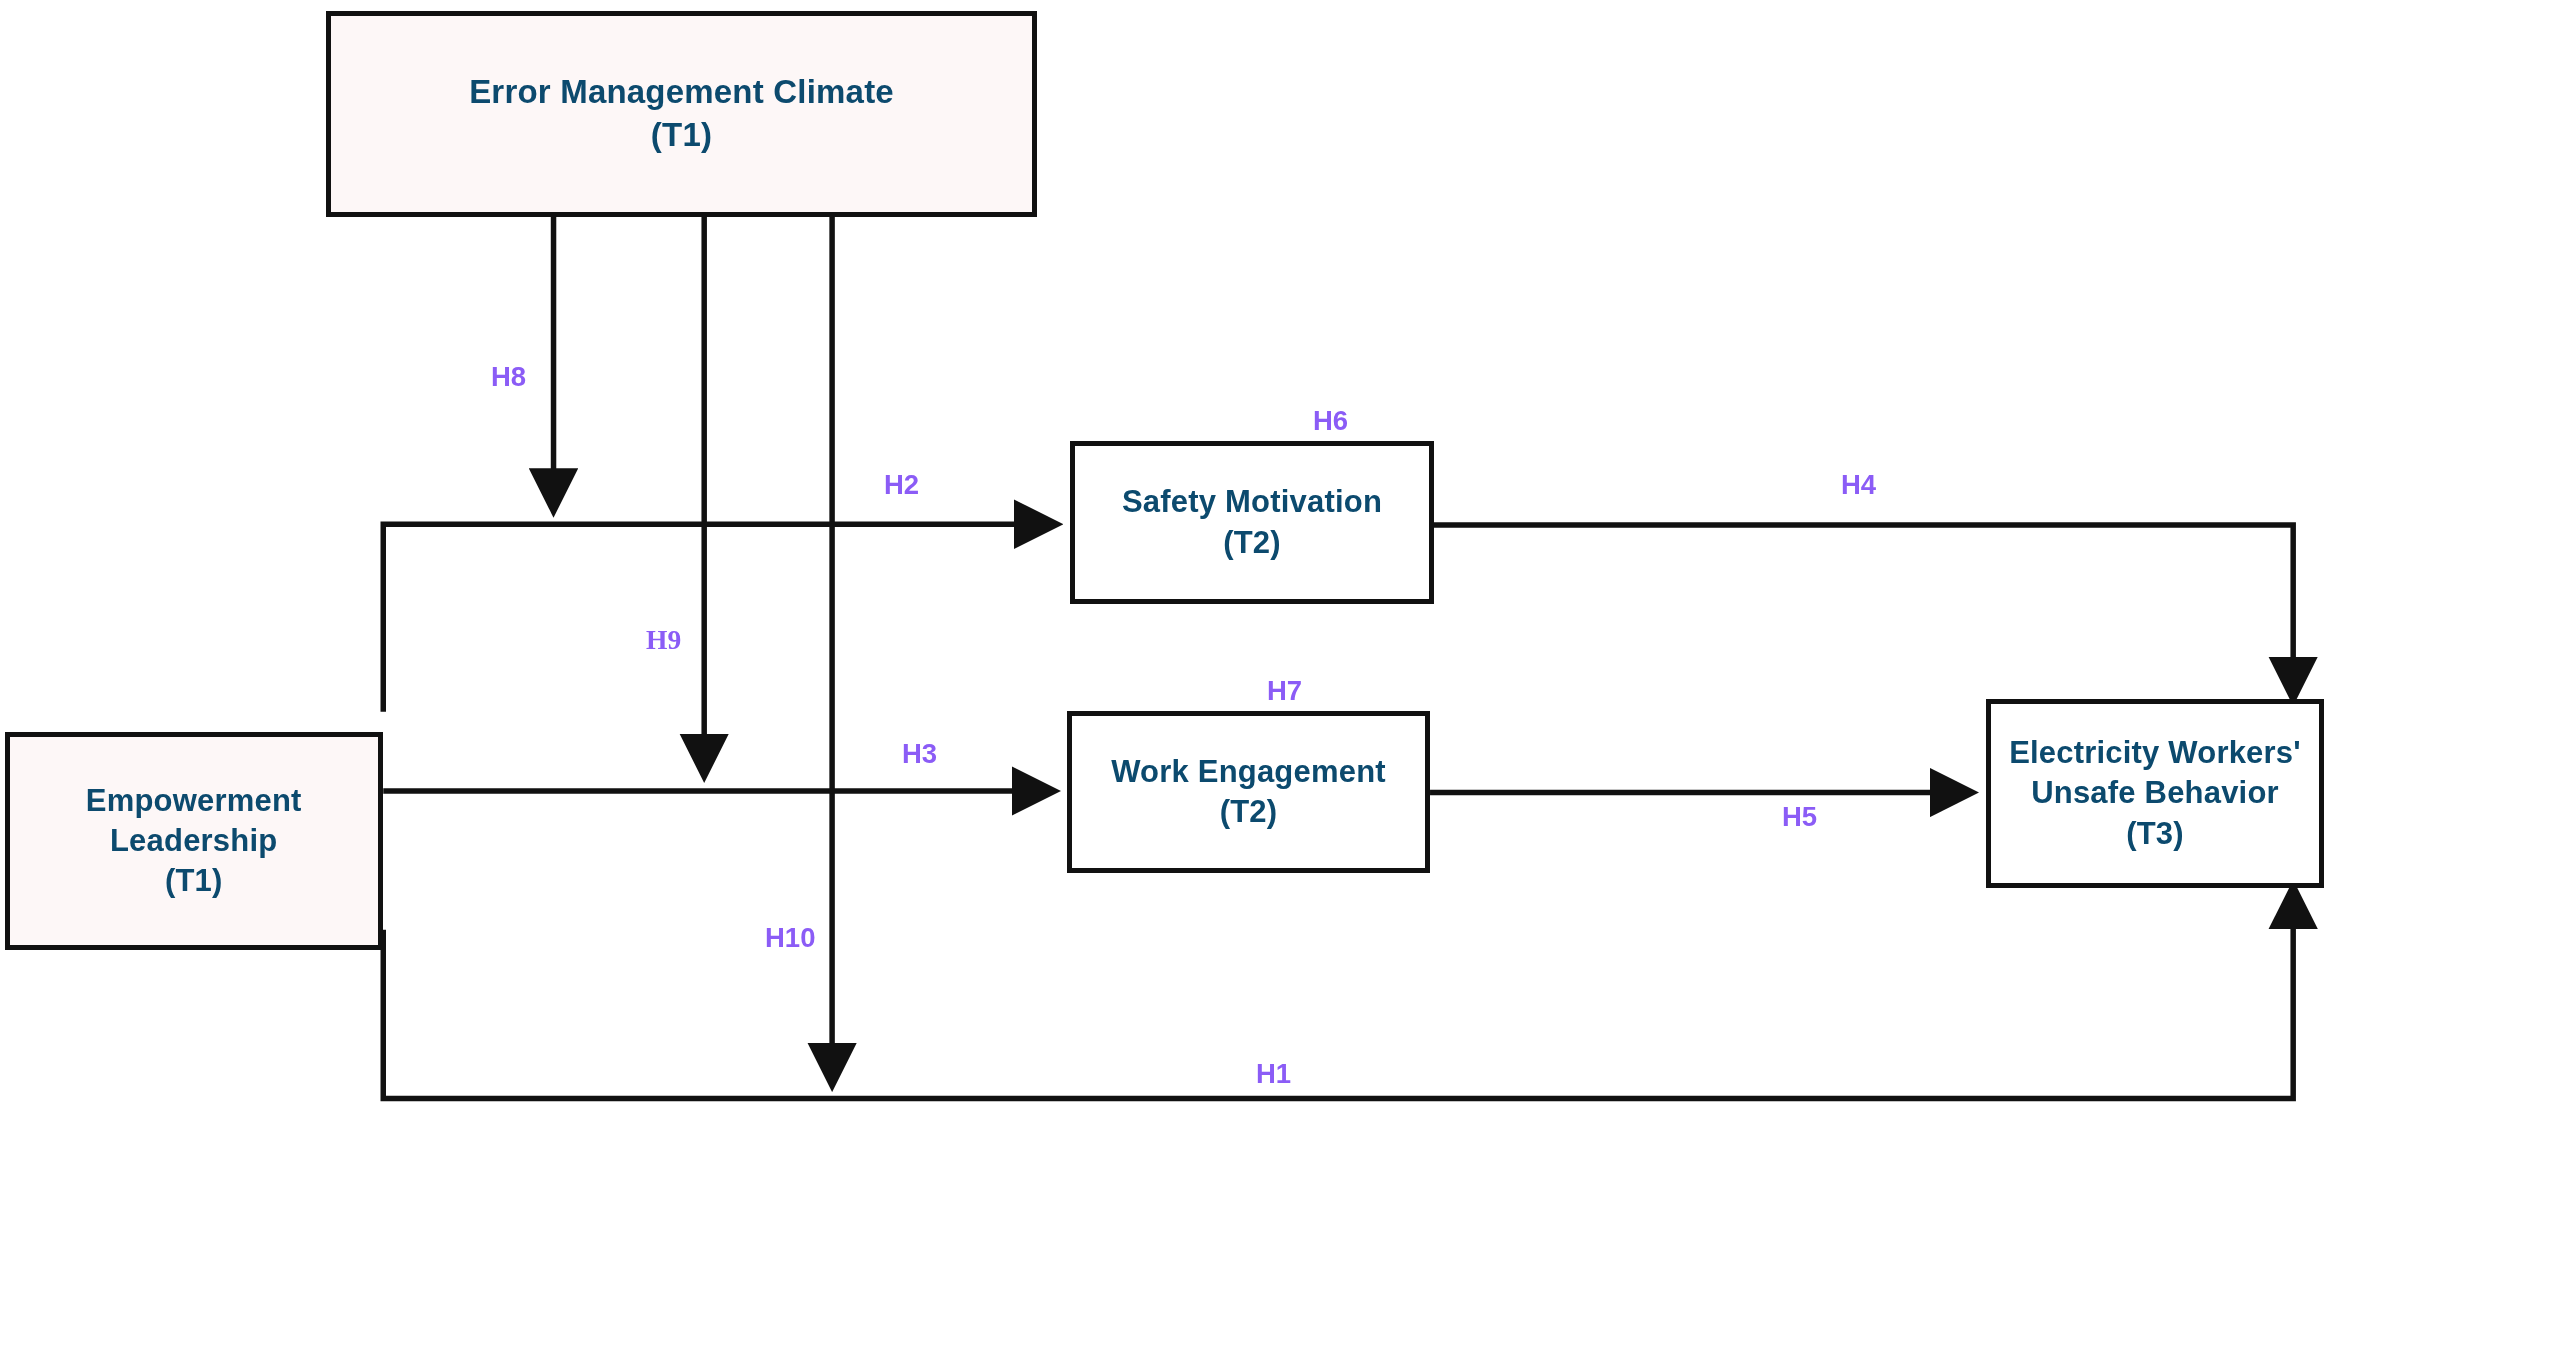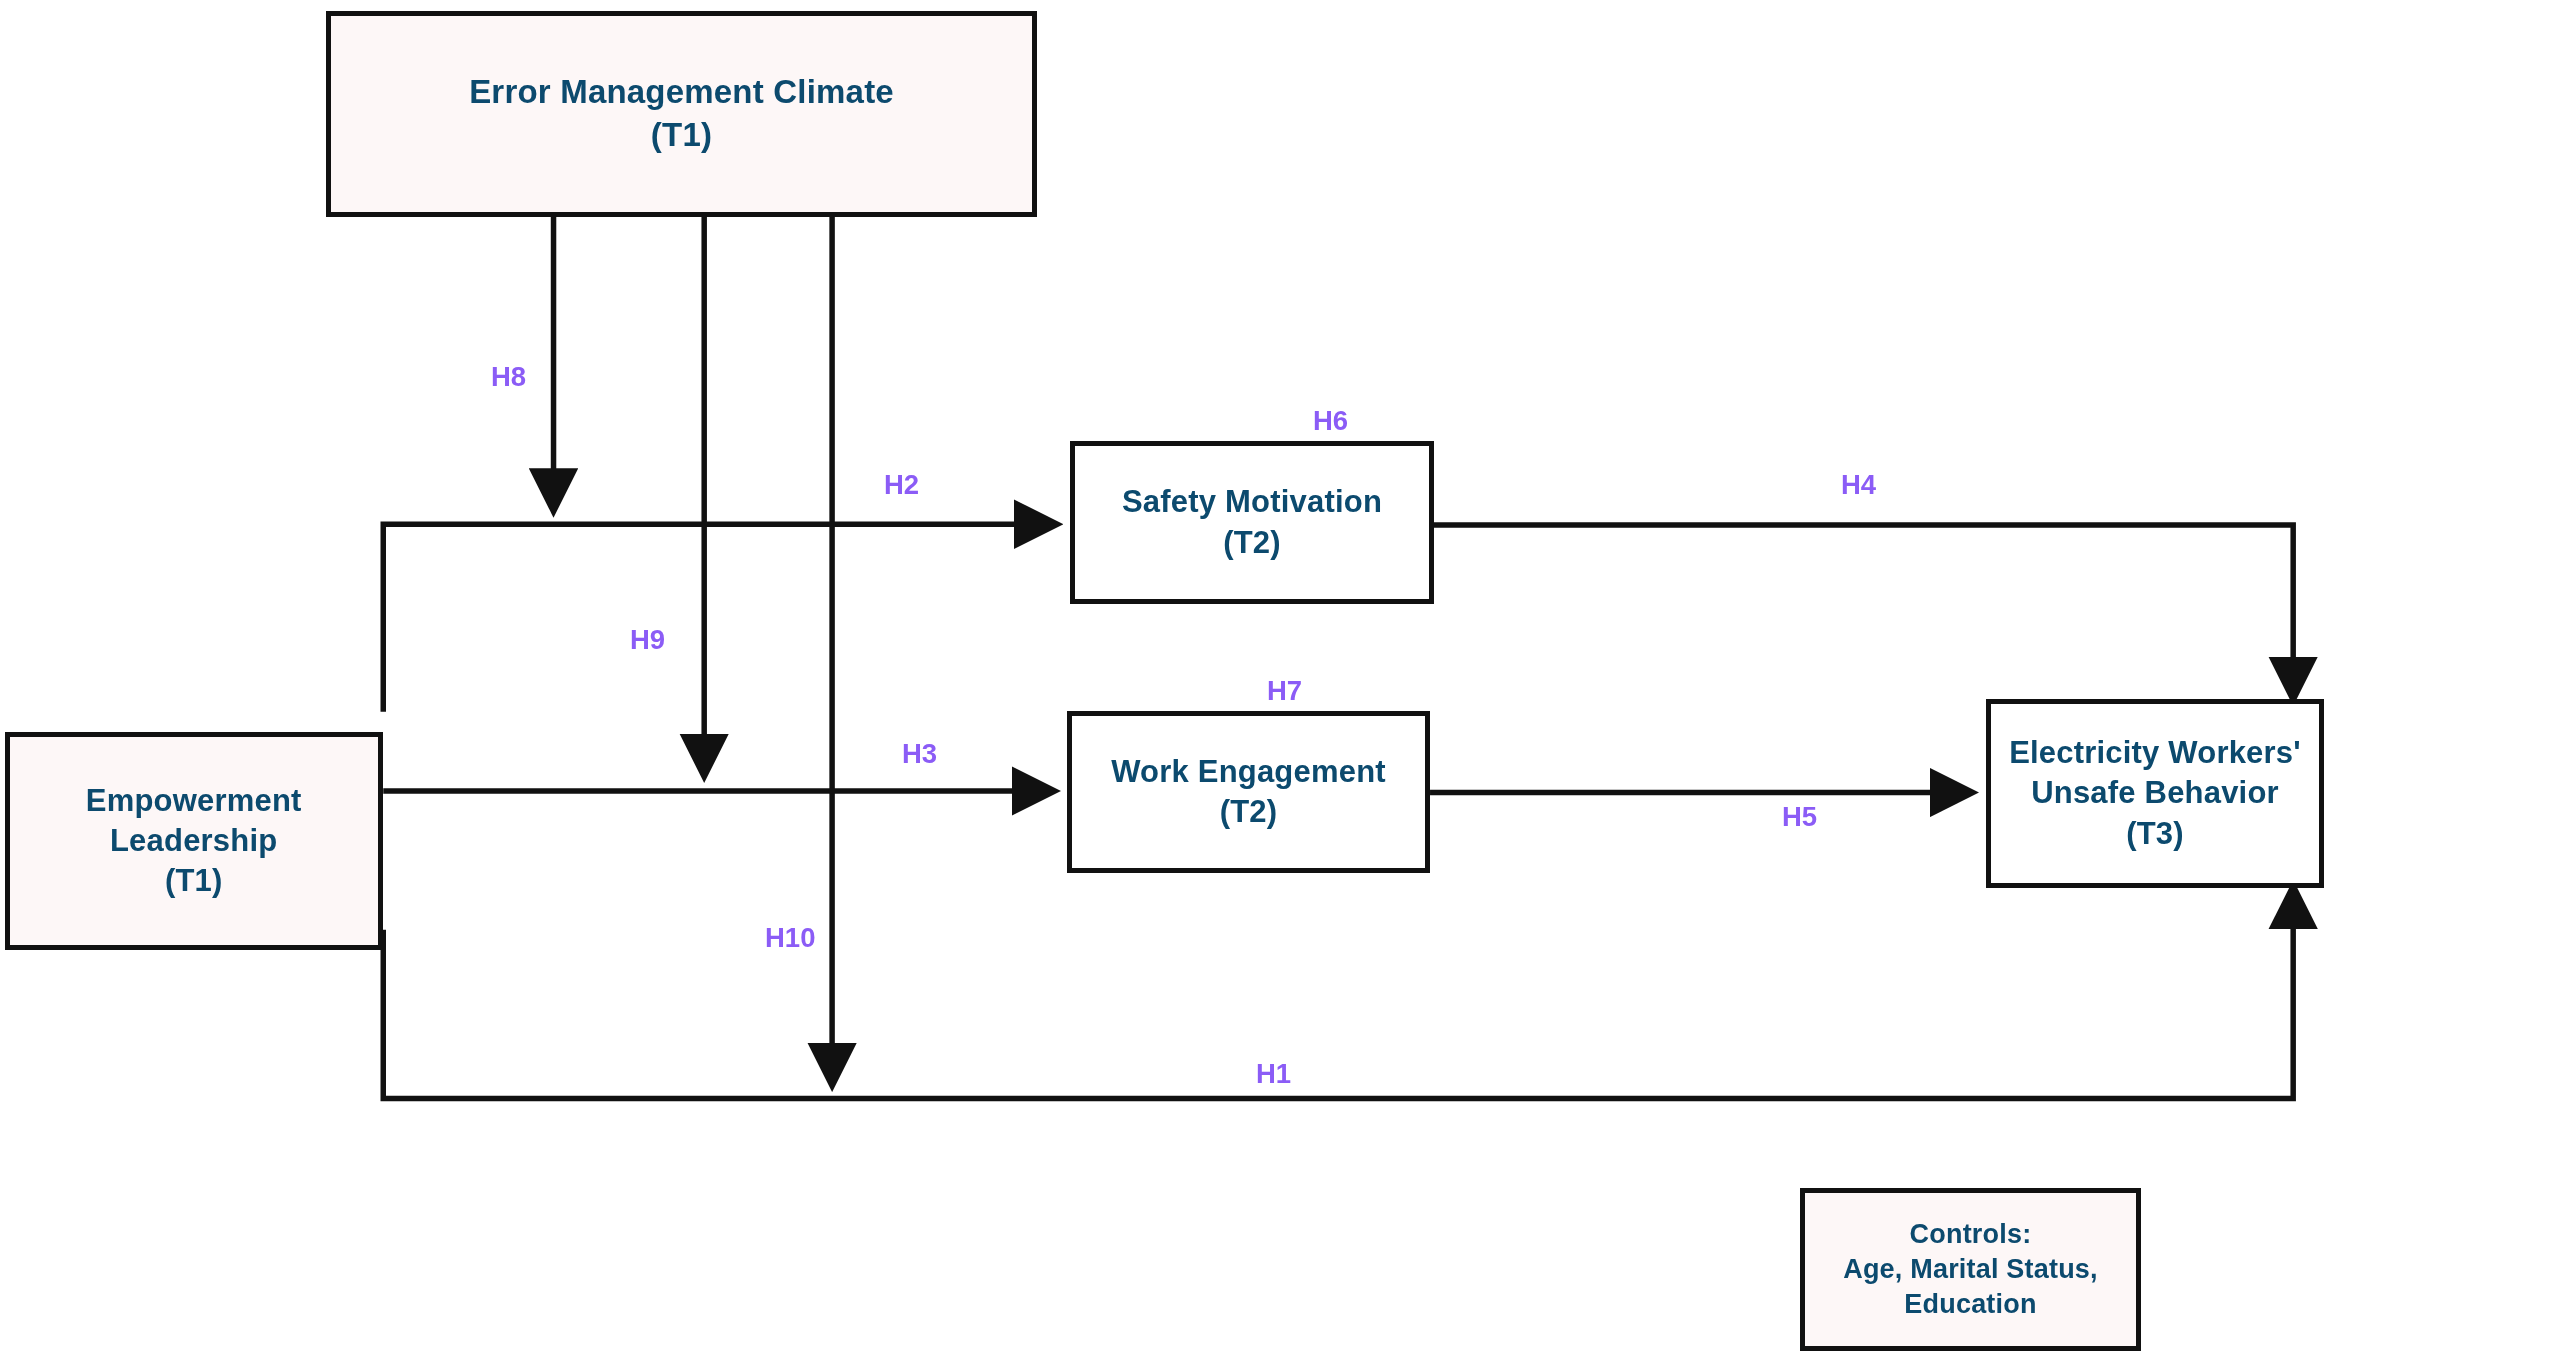--- a/index.html
+++ b/index.html
@@ -69,27 +69,23 @@
     <span class="n-mid">Work Engagement</span>
     <span class="n-mid">(T2)</span>
   </div>
 
   <div class="node plain" style="left:1986px;top:699px;width:338px;height:189px;">
     <span class="n-mid">Electricity Workers'</span>
     <span class="n-mid">Unsafe Behavior</span>
     <span class="n-mid">(T3)</span>
   </div>
 
-  <div class="node tint" style="left:1800px;top:1188px;width:341px;height:163px;">
-    <span class="n-ctrl">Controls:</span>
-    <span class="n-ctrl">Age, Marital Status, Education</span>
-  </div>
 
   <div class="hlabel" style="left:491px;top:361px;">H8</div>
-  <div class="hlabel" style="left:630px;top:624px;">H9</div>
+  <div class="hlabel" style="left:646px;top:624px;font-family:Liberation Serif, serif;">H9</div>
   <div class="hlabel" style="left:765px;top:922px;">H10</div>
 
   <div class="hlabel" style="left:884px;top:469px;">H2</div>
   <div class="hlabel" style="left:902px;top:738px;">H3</div>
   <div class="hlabel" style="left:1256px;top:1058px;">H1</div>
 
   <div class="hlabel" style="left:1313px;top:405px;">H6</div>
   <div class="hlabel" style="left:1267px;top:675px;text-align:right;">H7</div>
 
   <div class="hlabel" style="left:1841px;top:469px;">H4</div>

